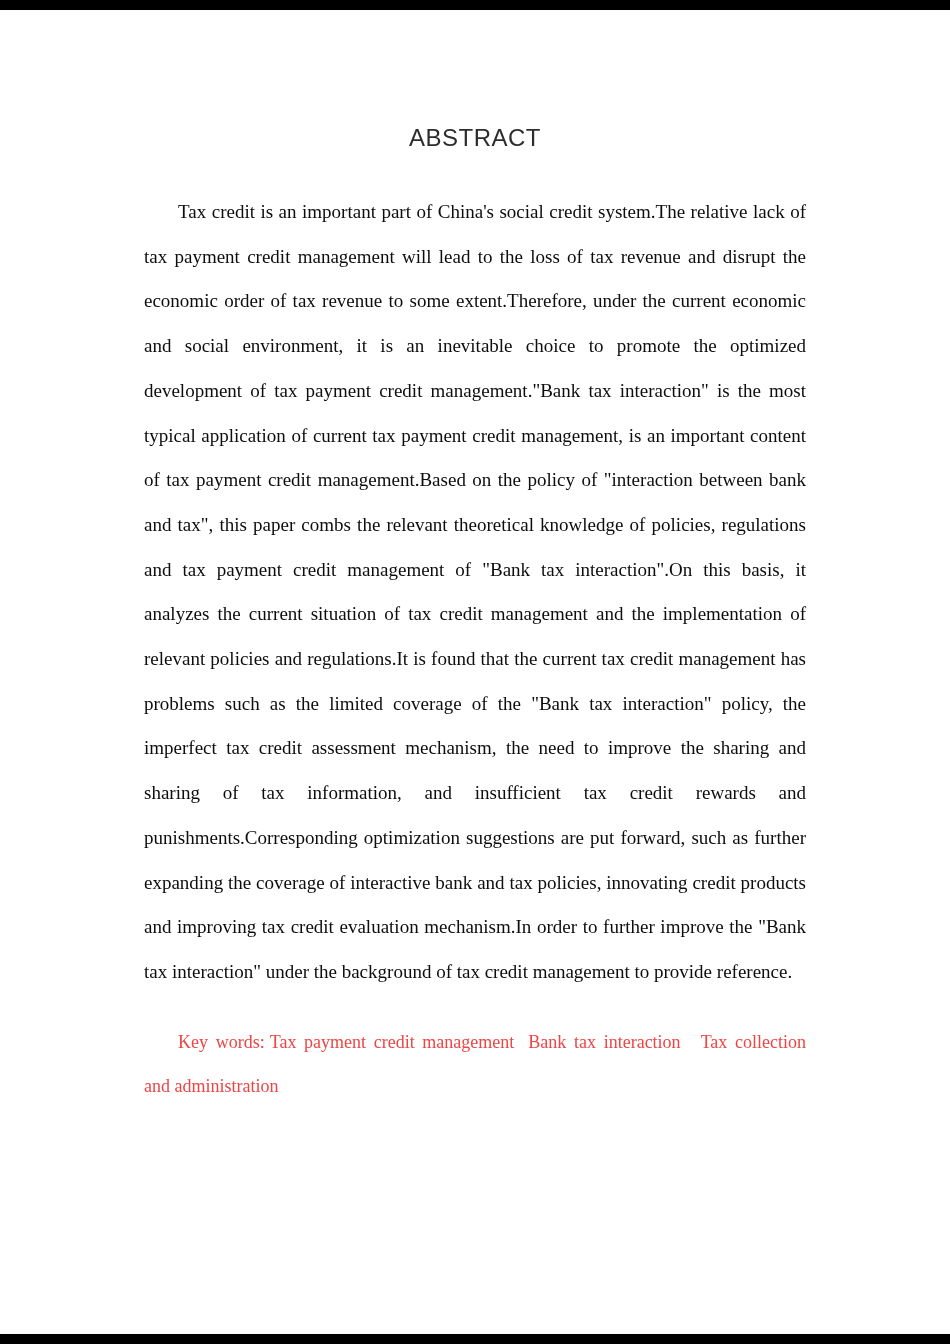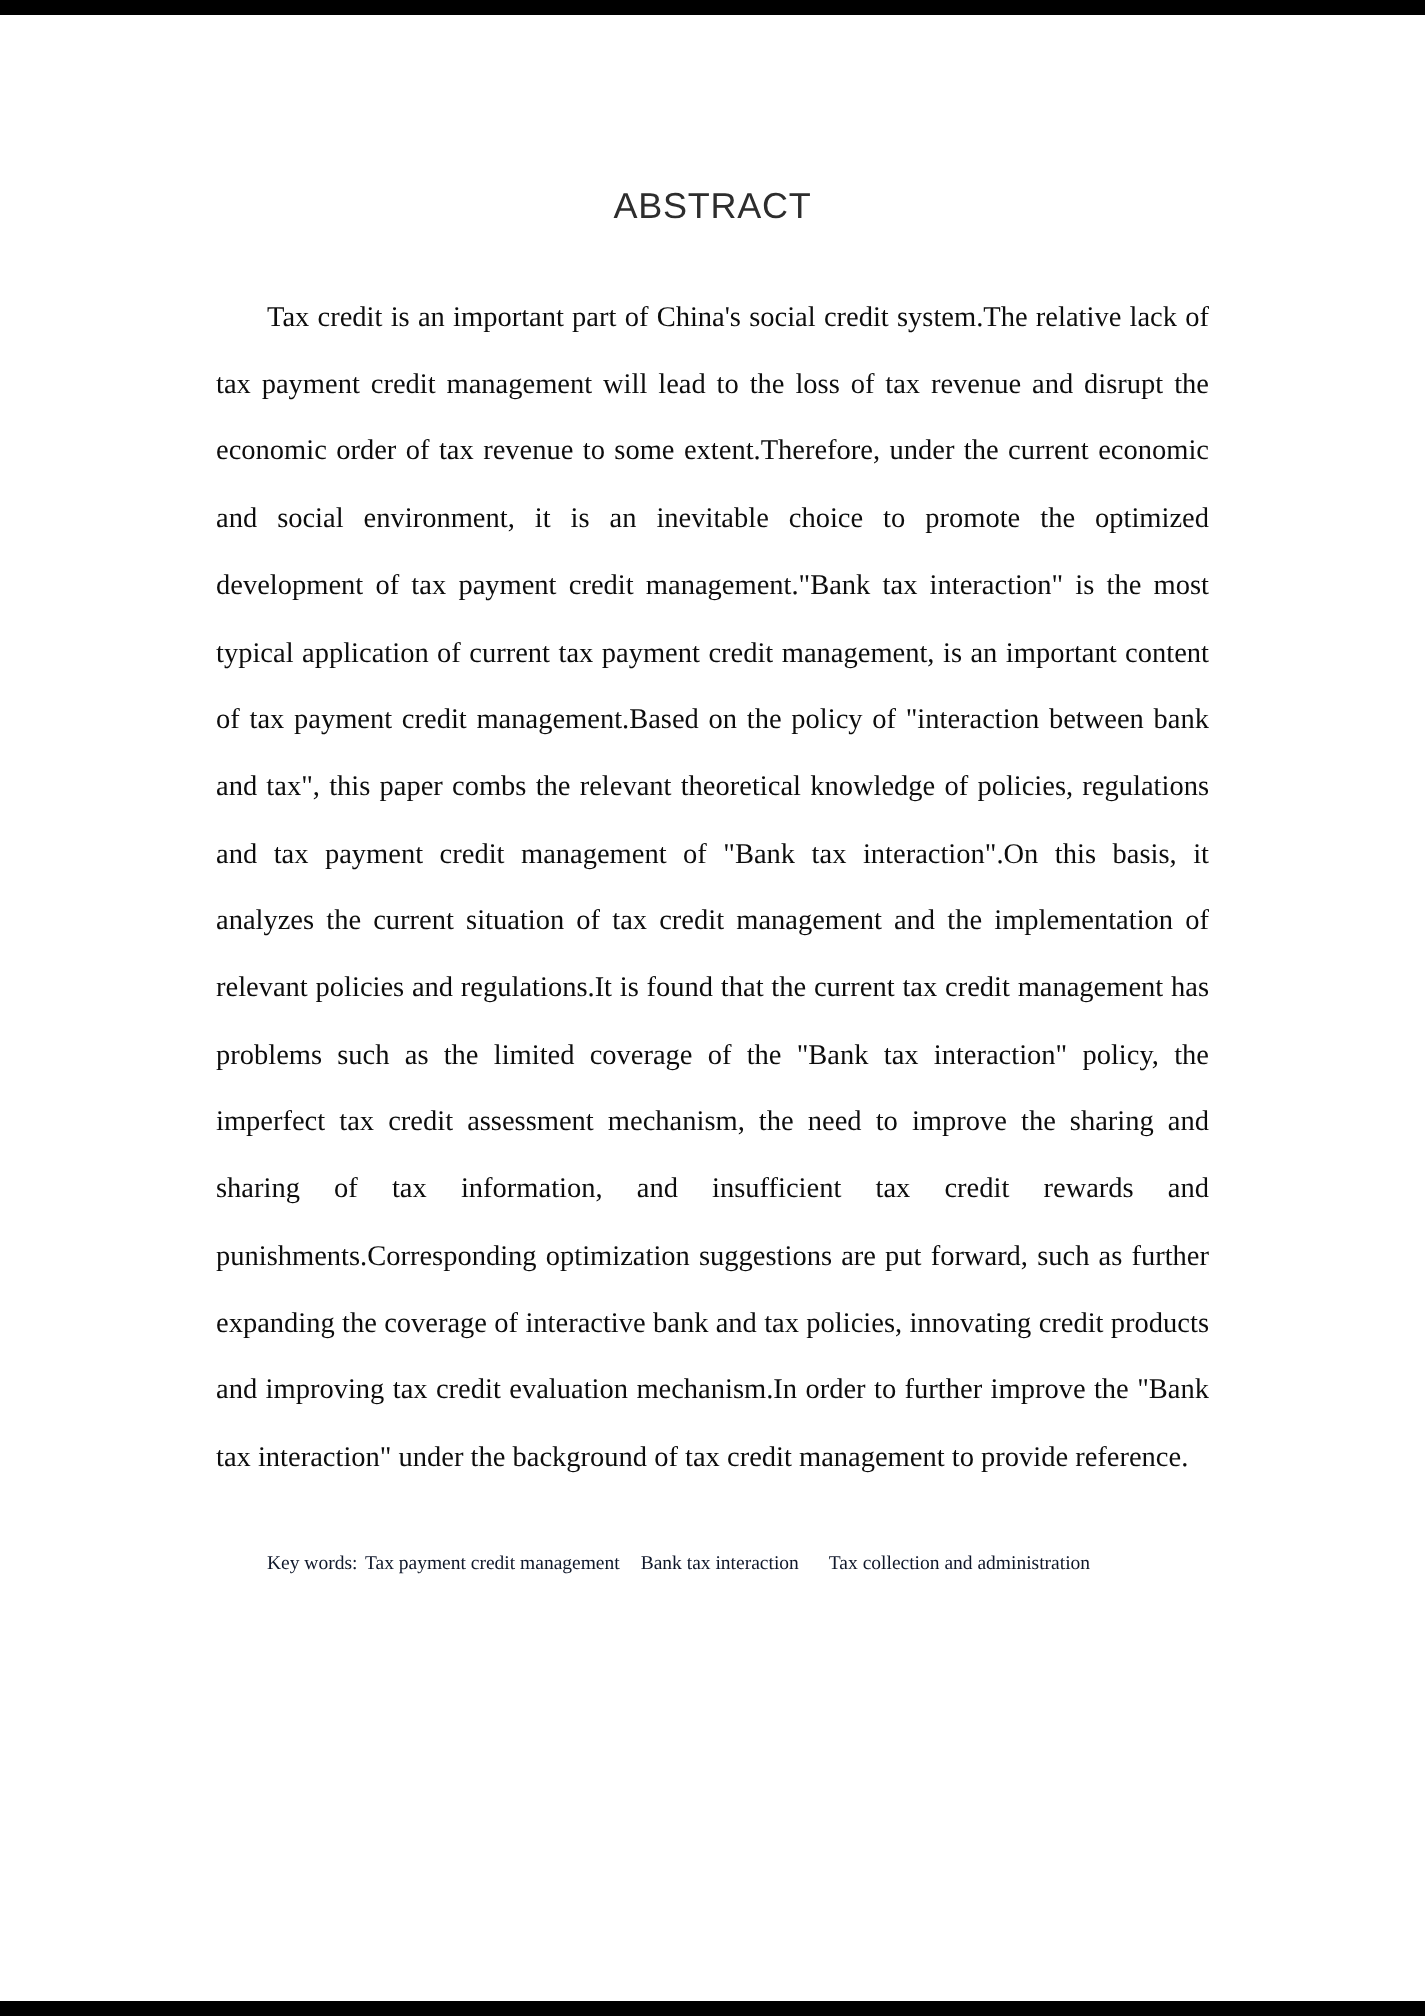--- a/index.html
+++ b/index.html
@@ -46,25 +46,25 @@
   .abstract-body {
     margin: 38px 0 0 0;
     font-size: 19px;
     line-height: 44.7px;
     text-align: justify;
     text-indent: 34px;
     color: #0d0d0d;
   }
   .keywords {
     margin: 25px 0 0 0;
-    font-size: 13px;
+    font-size: 18px;
     line-height: 44.7px;
     text-align: justify;
     text-indent: 34px;
-    color: #0f172a;
+    color: #ef4444;
   }
   .kw1 { margin-left: 5px; }
   .kw2 { margin-left: 14px; }
   .kw3 { margin-left: 20px; }
 </style>
 </head>
 <body>
 
 <div class="page">
   <div class="black-bar top"></div>

